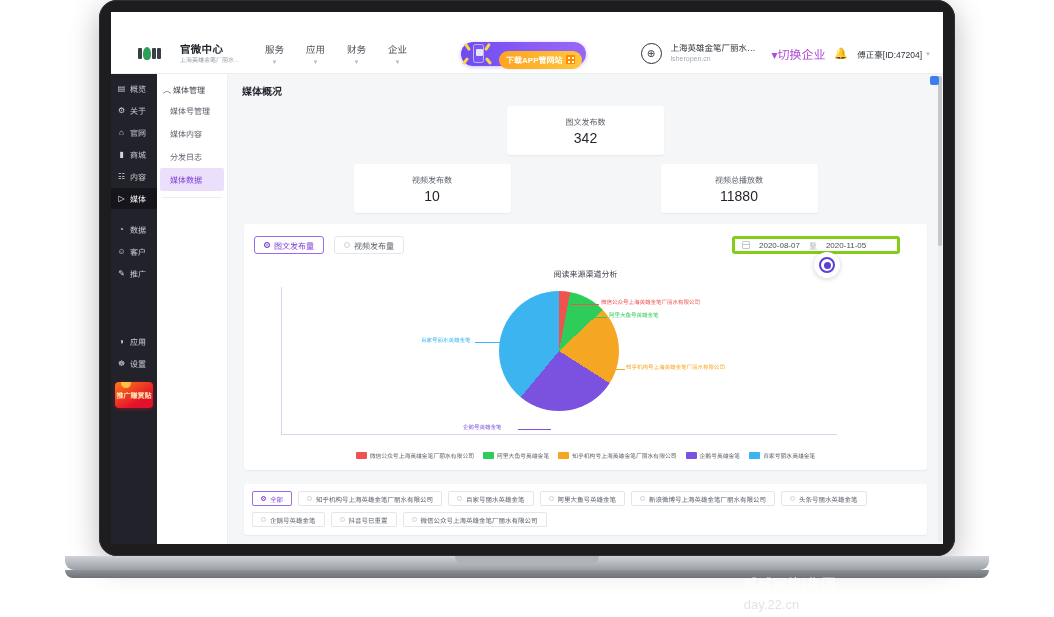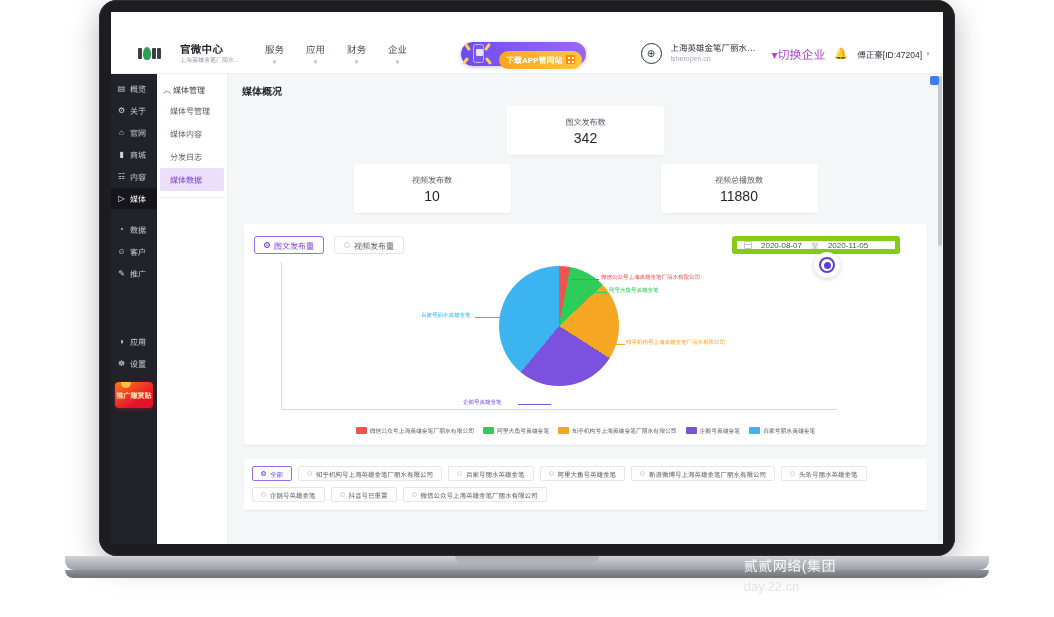--- a/index.html
+++ b/index.html
@@ -200,21 +200,21 @@
   .radio-btn {
     height: 18px; padding: 0 9px; border:1px solid #e4e6ea; border-radius:3px;
     display:flex; align-items:center; gap:4px; font-size:8px; color:#585e66;
     background:#fff; cursor:pointer; margin-right: 10px;
   }
   .radio-btn.active { border-color:#9a6ae8; color:#7a3fd4; }
   .radio-dot { width:6px;height:6px;border-radius:50%; border:1px solid #cfd3d9; }
   .radio-btn.active .radio-dot { border-color:#7a3fd4; background:#7a3fd4; box-shadow: inset 0 0 0 1.2px #fff;}
   .date-range {
     margin-left: auto; margin-right: 17px;
-    height: 18px; min-width: 168px; border:5px solid #84cc16; border-radius:3px;
+    height: 18px; min-width: 168px; border:3px solid #84cc16; border-radius:3px;
     display:flex; align-items:center; gap:9px; padding: 0 7px;
     font-size: 8px; color:#4a4f57; background:#fff; cursor:pointer;
   }
   .cal-icon { width:8px;height:8px;border:1px solid #c3c7cd;border-radius:1px; position:relative;}
   .cal-icon::before{content:"";position:absolute;left:-1px;top:1.5px;width:8px;height:1px;background:#c3c7cd;}
   .date-sep { color:#9aa0a8; }
 
   .chart-title { text-align:center; font-size: 8px; color:#3c4149; margin: 14px 0 0 0; }
   .chart-area { position: relative; height: 168px; margin-top: 2px;}
   .axis-left { position:absolute; left: 27px; top: 6px; width:1px; height:148px; background:#cfd8f0; }
@@ -260,21 +260,21 @@
     display:flex; align-items:center; justify-content:center; cursor:pointer;
   }
   .chat-fab .ring { width:16px;height:16px;border-radius:50%; border:2.5px solid #5b3fd6; display:flex;align-items:center;justify-content:center;}
   .chat-fab .ring::after{content:"";width:7px;height:7px;border-radius:50%;background:#5b3fd6;}
   .corner-badge {
     position:absolute; right: 4px; top: 64px;
     width: 9px; height: 9px; border-radius: 2px; background:#3c7df0;
   }
 
   
-  .watermark { position:absolute; right: 14px; top: 555px; text-align:left; }
+  .watermark { position:absolute; right: 14px; top: 573px; text-align:left; }
   .wm1 { font-size: 14px; color:#ffffff; opacity:.92; letter-spacing:.5px;}
   .wm2 { font-size: 13px; color:#d9dadd; opacity:.75; margin-top:4px;}
 </style>
 </head>
 <body>
 
 <div id="stage">
 
   <div class="laptop-body"></div>
   <div class="laptop-bezel"></div>
@@ -443,20 +443,21 @@
               <span>视频发布量</span>
             </div>
             <div class="date-range">
               <span class="cal-icon"></span>
               <span>2020-08-07</span>
               <span class="date-sep">至</span>
               <span>2020-11-05</span>
             </div>
           </div>
 
+          <div class="chart-title">阅读来源渠道分析</div>
 
           <div class="chart-area">
             <div class="axis-left"></div>
             <div class="axis-bottom"></div>
 
             <div class="pie-wrap">
               <div class="pie" id="pie-el" style="background: conic-gradient(rgb(239, 83, 80) 0deg, rgb(239, 83, 80) 10.8deg, rgb(46, 204, 88) 10.8deg, rgb(46, 204, 88) 46.8deg, rgb(245, 166, 35) 46.8deg, rgb(245, 166, 35) 122.4deg, rgb(123, 82, 224) 122.4deg, rgb(123, 82, 224) 219.6deg, rgb(59, 180, 240) 219.6deg, rgb(59, 180, 240) 360deg);"></div>
             </div>
 
             <div class="pie-label" id="lbl-0" style="left:347px; top:17px; color:#ef5350;">微信公众号上海英雄金笔厂丽水有限公司</div>

